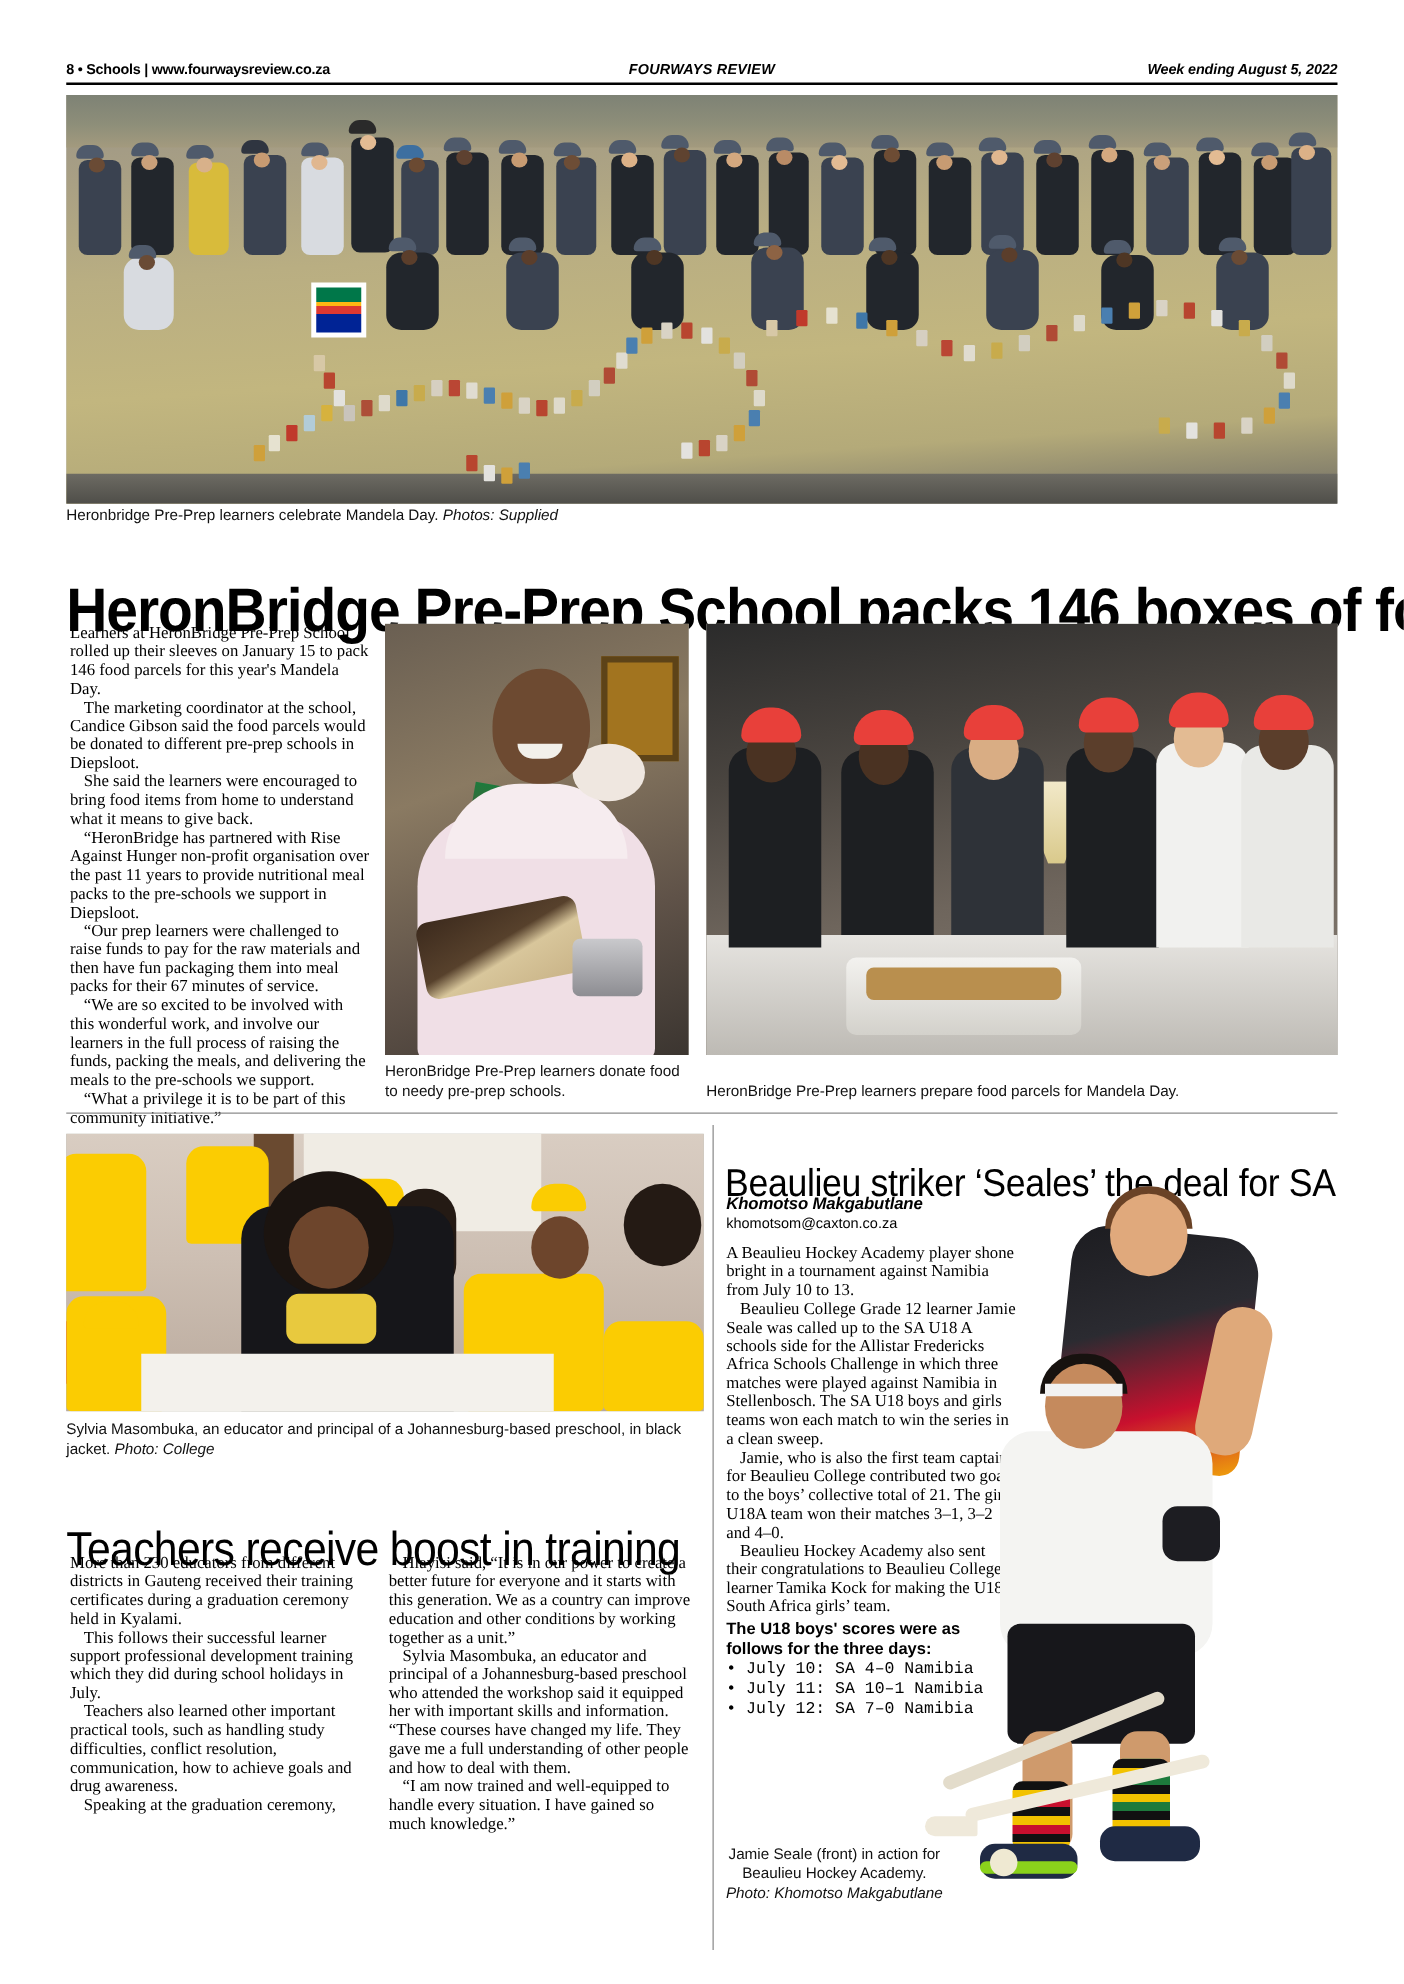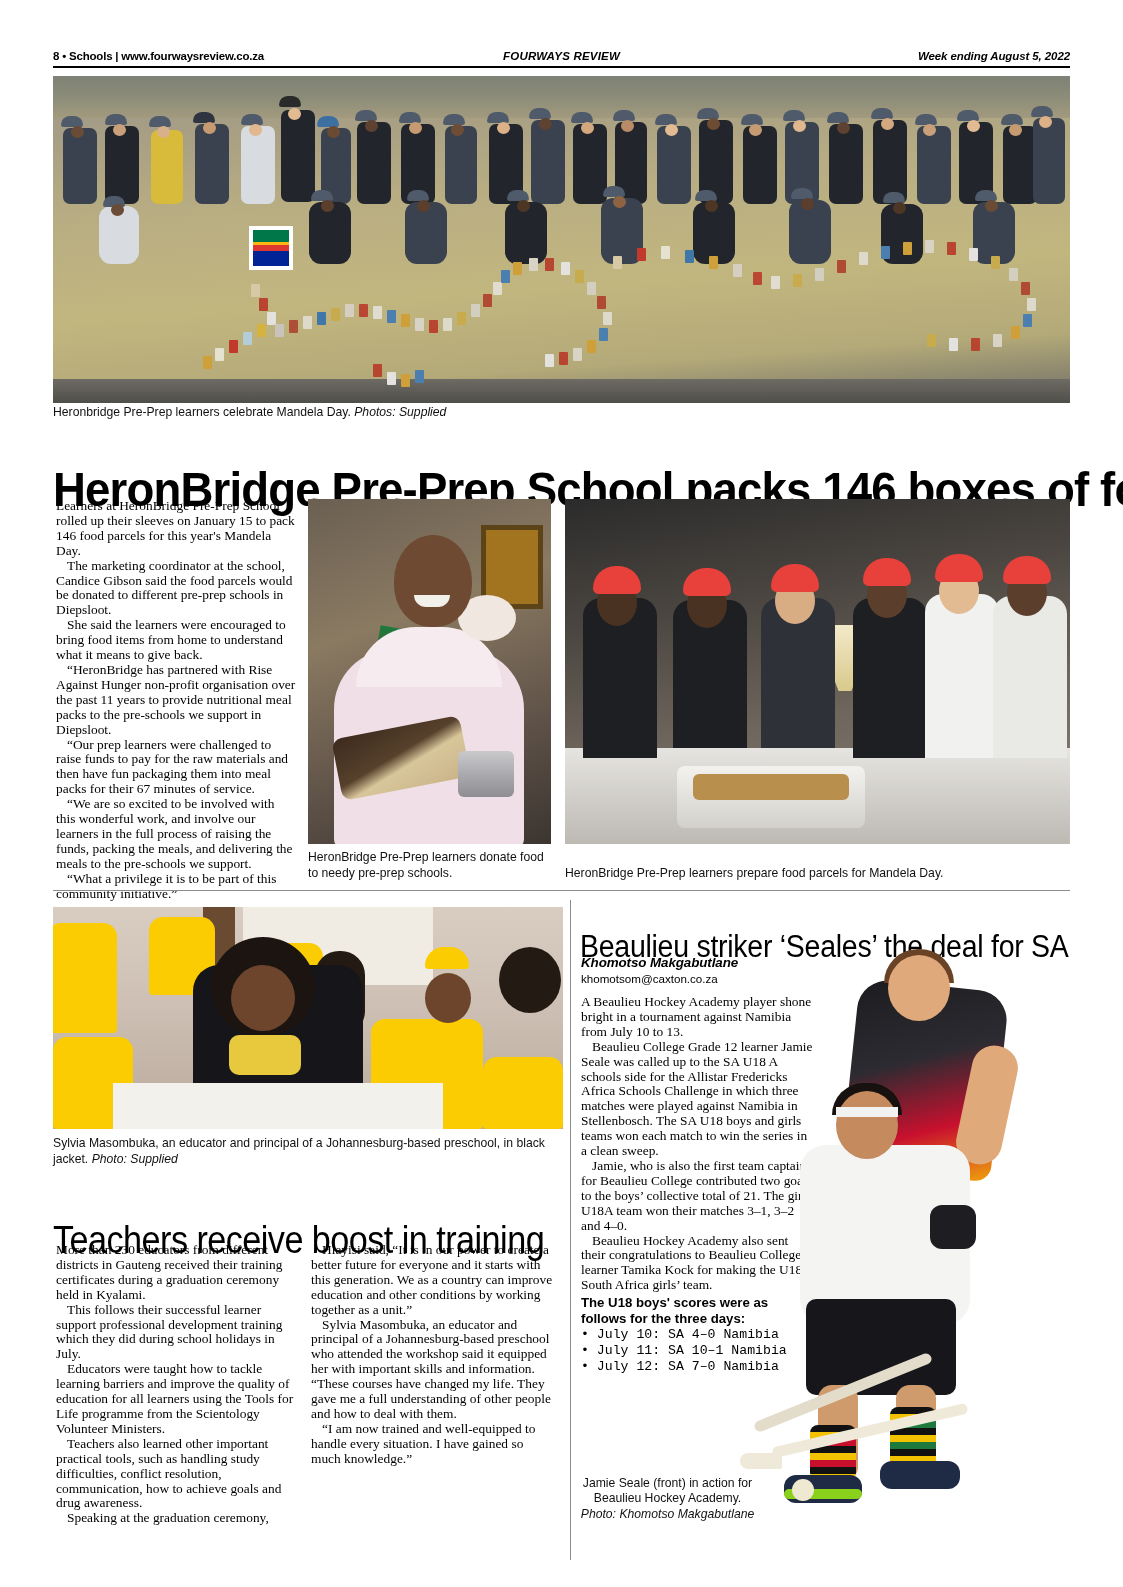--- a/index.html
+++ b/index.html
@@ -473,29 +473,28 @@
     <div class="yjacket" style="left:236px;top:96px;width:70px;height:70px;background:#f09ba6;"></div>
 
     <div class="centrelady"></div>
     <div class="centrehead"></div>
     <div class="centreface"></div>
     <div class="scarf"></div>
     <div class="tabletop"></div>
   </div>
   <div class="caption" id="cap-teachers">
     <span>Sylvia Masombuka, an educator and principal of a Johannesburg-based preschool, in black jacket.</span>
-    <em>Photo: Supplied</em>
+    <em>Photo: College</em>
   </div>
 
   <h2 class="headline-sec">Teachers receive boost in training</h2>
 
   <div class="body-col" id="col-b">
     <p class="noind">More than 230 educators from different districts in Gauteng received their training certificates during a graduation ceremony held in Kyalami.</p>
     <p>This follows their successful learner support professional development training which they did during school holidays in July.</p>
-    <p>Educators were taught how to tackle learning barriers and improve the quality of education for all learners using the Tools for Life programme from the Scientology Volunteer Ministers.</p>
     <p>Teachers also learned other important practical tools, such as handling study difficulties, conflict resolution, communication, how to achieve goals and drug awareness.</p>
     <p>Speaking at the graduation ceremony,</p>
   </div>
 
   <div class="body-col" id="col-c">
     <p>Hlayisi said, “It is in our power to create a better future for everyone and it starts with this generation. We as a country can improve education and other conditions by working together as a unit.”</p>
     <p>Sylvia Masombuka, an educator and principal of a Johannesburg-based preschool who attended the workshop said it equipped her with important skills and information. “These courses have changed my life. They gave me a full understanding of other people and how to deal with them.</p>
     <p>“I am now trained and well-equipped to handle every situation. I have gained so much knowledge.”</p>
   </div>
 

